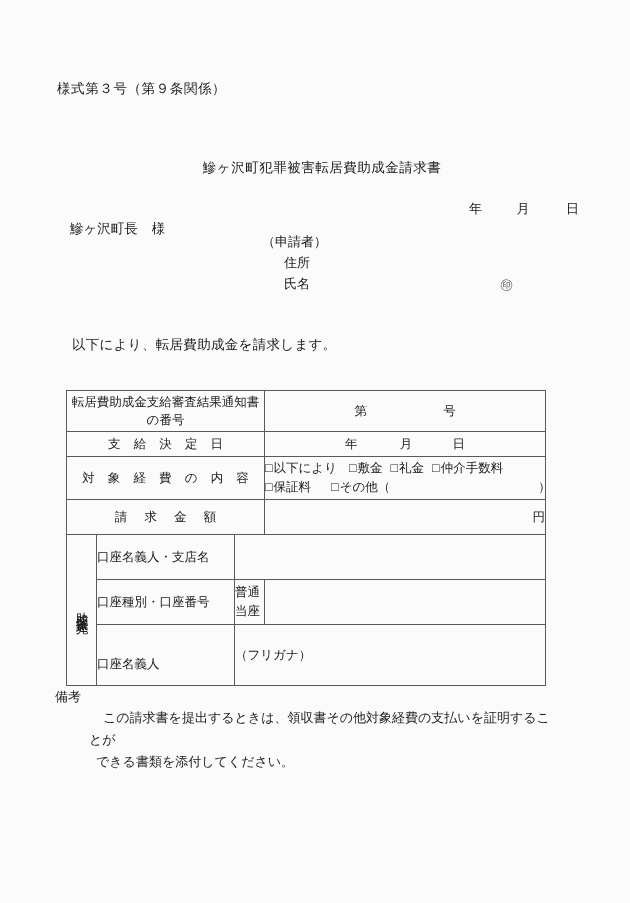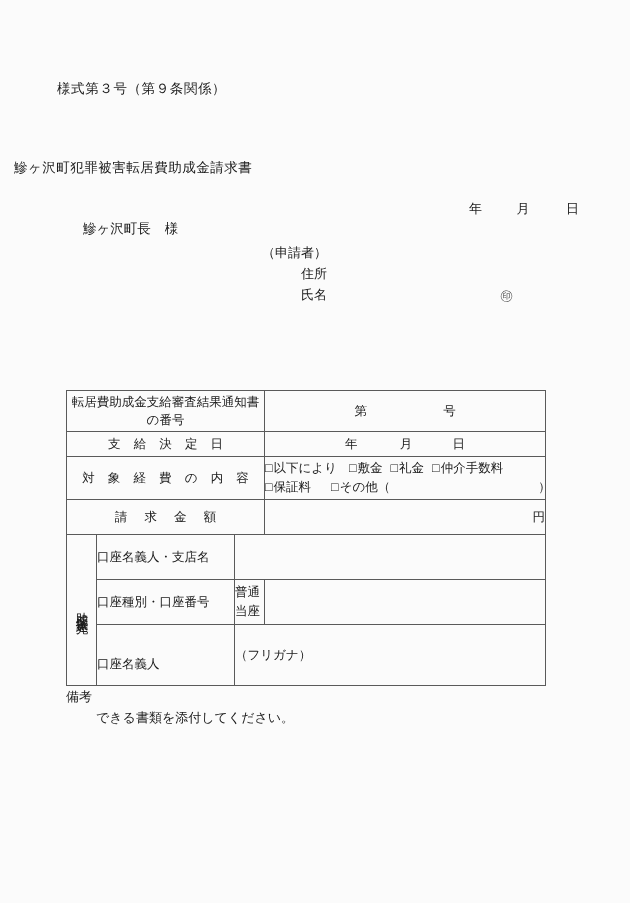--- a/index.html
+++ b/index.html
@@ -32,21 +32,21 @@
     letter-spacing: 0.6px;
     white-space: nowrap;
   }
 
   
   .doc-title {
     position: absolute;
     left: 0;
     top: 159px;
     width: 630px;
-    text-align: left;
+    text-align: center;
     font-size: 13.5px;
     letter-spacing: 0.5px;
     padding-left: 14px;
     box-sizing: border-box;
   }
 
   
   .date-line {
     position: absolute;
     right: 78px;
@@ -54,35 +54,34 @@
     font-size: 13px;
     white-space: nowrap;
   }
   .date-line .seg { display: inline-block; }
   .date-line .gap-a { display: inline-block; width: 28px; }
   .date-line .gap-b { display: inline-block; width: 30px; }
 
   
   .addressee {
     position: absolute;
-    left: 83px;
+    left: 70px;
     top: 220px;
     font-size: 13.5px;
     white-space: nowrap;
   }
   .addressee .sama { margin-left: 14px; }
 
   
   .applicant {
     position: absolute;
     left: 262px;
-    top: 242px;
+    top: 231px;
     font-size: 13px;
     line-height: 21px;
-    text-align: right;
   }
   .applicant .row { white-space: nowrap; position: relative; }
   .applicant .indent { padding-left: 22px; }
   .seal {
     position: absolute;
     left: 238px;
     top: 1px;
     font-size: 13px;
     color: #3a3a3a;
   }
@@ -178,21 +177,21 @@
   }
 
   
   .remarks {
     position: absolute;
     left: 55px;
     top: 687px;
     width: 500px;
     font-size: 13px;
   }
-  .remarks-title { line-height: 19px; margin-left: 11px; }
+  .remarks-title { line-height: 19px; }
   .remarks-body {
     margin-top: 1px;
     padding-left: 34px;
     line-height: 22px;
   }
   .remarks-body .l1 { text-indent: 14px; display: block; }
   .remarks-body .l2 { display: block; margin-left: 7px; }
 </style>
 </head>
 <body>
@@ -217,20 +216,21 @@
 
   <div class="applicant">
     <div class="row">（申請者）</div>
     <div class="row indent">住所</div>
     <div class="row indent">
       <span>氏名</span>
       <span class="seal">㊞</span>
     </div>
   </div>
 
+  <div class="intro">以下により、転居費助成金を請求します。</div>
 
   <table class="form-table">
     <colgroup>
       <col style="width:30px">
       <col style="width:138px">
       <col style="width:30px">
       <col style="width:281px">
     </colgroup>
     <tbody>
 
@@ -298,17 +298,18 @@
         <td colspan="2" class="furigana">
           <span>（フリガナ）</span>
         </td>
       </tr>
     </tbody>
   </table>
 
   <div class="remarks">
     <div class="remarks-title">備考</div>
     <div class="remarks-body">
+      <span class="l1">この請求書を提出するときは、領収書その他対象経費の支払いを証明することが</span>
       <span class="l2">できる書類を添付してください。</span>
     </div>
   </div>
 
 </div>
 
 </body></html>

